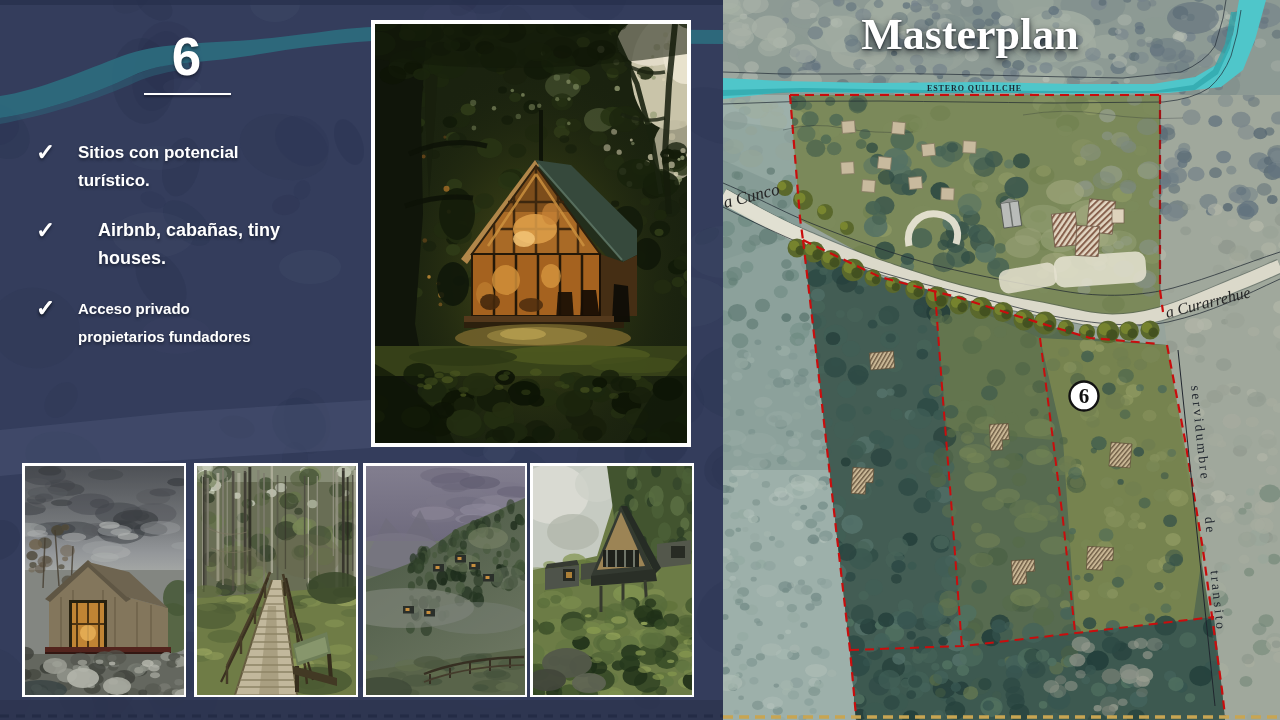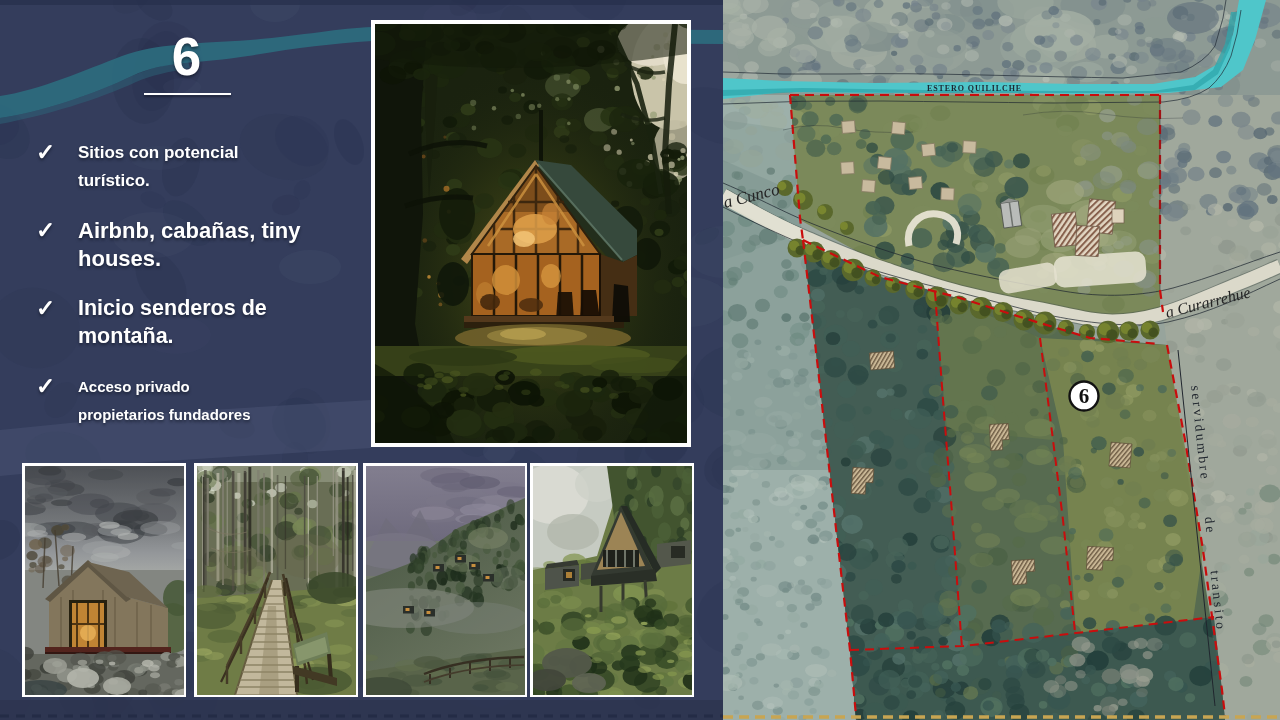--- a/index.html
+++ b/index.html
@@ -139,26 +139,25 @@
 
 <div class="abs" style="left:36px;top:139px;width:330px">
 
 <div style="position:relative;margin-bottom:23px">
         <span class="wtxt" style="position:absolute;left:0;top:0;font-size:23px">✓</span>
         <div class="wtxt" style="margin-left:42px;font-size:17px;line-height:27.5px">Sitios con potencial<br>turístico.</div>
       </div>
 
 <div style="position:relative;margin-bottom:23px">
         <span class="wtxt" style="position:absolute;left:0;top:0;font-size:23px">✓</span>
-        <div class="wtxt" style="margin-left:42px;font-size:22px;line-height:27.5px">Airbnb, cabañas, tiny<br>houses.</div>
+        <div class="wtxt" style="margin-left:62px;font-size:18px;line-height:27.5px">Airbnb, cabañas, tiny<br>houses.</div>
       </div>
 
 <div style="position:relative;margin-bottom:23px">
         <span class="wtxt" style="position:absolute;left:0;top:0;font-size:23px">✓</span>
-        <div class="wtxt" style="margin-left:42px;font-size:21.5px;line-height:27.5px">Inicio senderos de<br>montaña.</div>
       </div>
 
 <div style="position:relative">
         <span class="wtxt" style="position:absolute;left:0;top:0;font-size:23px">✓</span>
         <div class="wtxt" style="margin-left:42px;font-size:15px;line-height:27.5px">Acceso privado<br>propietarios fundadores</div>
       </div>
 </div>
 
 <div class="abs" style="left:371px;top:20px;width:312px;height:419px;background:#fff;padding:4px">
 <svg width="312" height="419" viewBox="0 0 312 419">
@@ -2939,12 +2938,13 @@
 <text x="444" y="318" font-family="Liberation Serif, serif" font-style="italic" font-size="16" fill="#252525" transform="rotate(-14 444 318)">a Curarrehue</text>
 
 <text x="0" y="0" font-family="Liberation Serif, serif" font-size="13.5" fill="#20262e" letter-spacing="2.6" word-spacing="30" transform="translate(468 386) rotate(84)">servidumbre  de  transito</text>
 
 <circle cx="361" cy="396" r="14.5" fill="#fff" stroke="#111" stroke-width="2.4"></circle>
 <text x="361" y="403" text-anchor="middle" font-family="Liberation Serif, serif" font-size="21" font-weight="bold" fill="#111">6</text>
 
 <line x1="0" y1="717" x2="557" y2="717" stroke="#c8a552" stroke-width="3.5" stroke-dasharray="10 6"></line>
 </svg>
 
+<div class="abs" style="left:790px;top:9px;width:360px;text-align:center;font-family:'Liberation Serif',serif;font-weight:bold;font-size:44px;color:#fff;text-shadow:0 3px 7px rgba(5,10,18,0.75),0 1px 2px rgba(5,10,18,0.6)">Masterplan</div>
 </div>
 </body></html>

